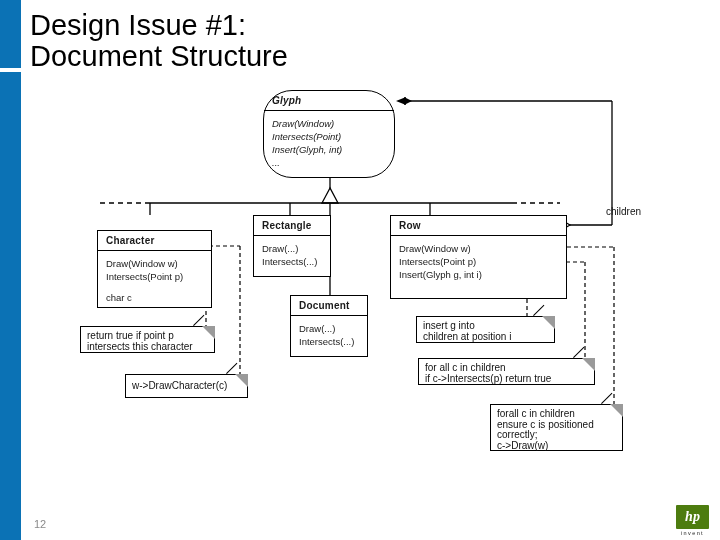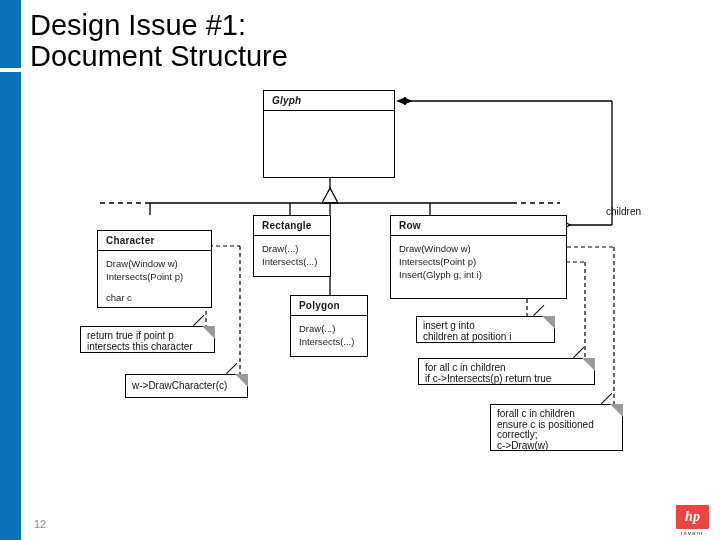--- a/index.html
+++ b/index.html
@@ -51,21 +51,21 @@
     position: absolute;
     left: 34px; top: 518px;
     font-size: 11px;
     color: #8a8a8a;
   }
 
   .hp-logo {
     position: absolute;
     left: 676px; top: 505px;
     width: 33px; height: 24px;
-    background: #ef4444;
+    background: #4d7c0f;
     border-radius: 1px;
   }
   .hp-logo .hp-text {
     position: absolute;
     left: 0; top: 0;
     width: 33px; height: 24px;
     line-height: 24px;
     text-align: center;
     color: #ffffff;
     font-family: "Liberation Serif", serif;
@@ -212,22 +212,28 @@
       <line x1="614" y1="247" x2="614" y2="404" stroke="#000" stroke-width="1.2" stroke-dasharray="4,3"></line>
 
       <circle cx="507" cy="262" r="3.2" fill="#ffffff" stroke="#000" stroke-width="1.1"></circle>
       <line x1="510" y1="262" x2="585" y2="262" stroke="#000" stroke-width="1.2" stroke-dasharray="4,3"></line>
       <line x1="585" y1="262" x2="585" y2="358" stroke="#000" stroke-width="1.2" stroke-dasharray="4,3"></line>
 
       <circle cx="527" cy="275" r="3.2" fill="#ffffff" stroke="#000" stroke-width="1.1"></circle>
       <line x1="527" y1="278" x2="527" y2="316" stroke="#000" stroke-width="1.2" stroke-dasharray="4,3"></line>
     </svg>
 
-    <div class="uml-box italic" style="left:263px; top:90px; width:132px; height:88px;">
+    <div class="uml-box italic" style="left:263px; top:90px; width:132px; height:88px;border-radius:29px;">
       <div class="uml-title">Glyph</div>
+      <div class="uml-body">
+        <div>Draw(Window)</div>
+        <div>Intersects(Point)</div>
+        <div>Insert(Glyph, int)</div>
+        <div>...</div>
+      </div>
     </div>
 
     <div class="uml-box" style="left:97px; top:230px; width:115px; height:78px;">
       <div class="uml-title">Character</div>
       <div class="uml-body">
         <div>Draw(Window w)</div>
         <div>Intersects(Point p)</div>
       </div>
       <div class="uml-body" style="padding-top:4px;">
         <div>char c</div>
@@ -236,21 +242,21 @@
 
     <div class="uml-box" style="left:253px; top:215px; width:78px; height:62px;">
       <div class="uml-title">Rectangle</div>
       <div class="uml-body">
         <div>Draw(...)</div>
         <div>Intersects(...)</div>
       </div>
     </div>
 
     <div class="uml-box" style="left:290px; top:295px; width:78px; height:62px;">
-      <div class="uml-title">Polygon</div>
+      <div class="uml-title">Document</div>
       <div class="uml-body">
         <div>Draw(...)</div>
         <div>Intersects(...)</div>
       </div>
     </div>
 
     <div class="uml-box" style="left:390px; top:215px; width:177px; height:84px;">
       <div class="uml-title">Row</div>
       <div class="uml-body">
         <div>Draw(Window w)</div>

